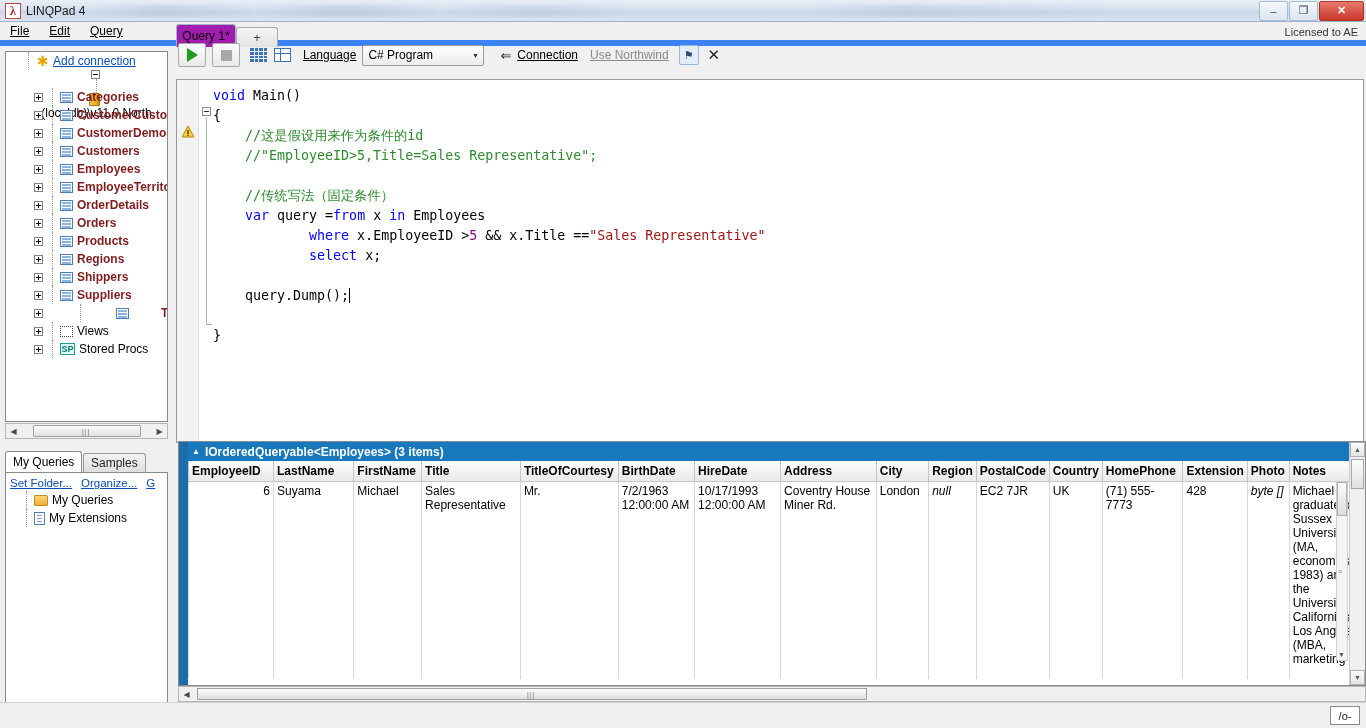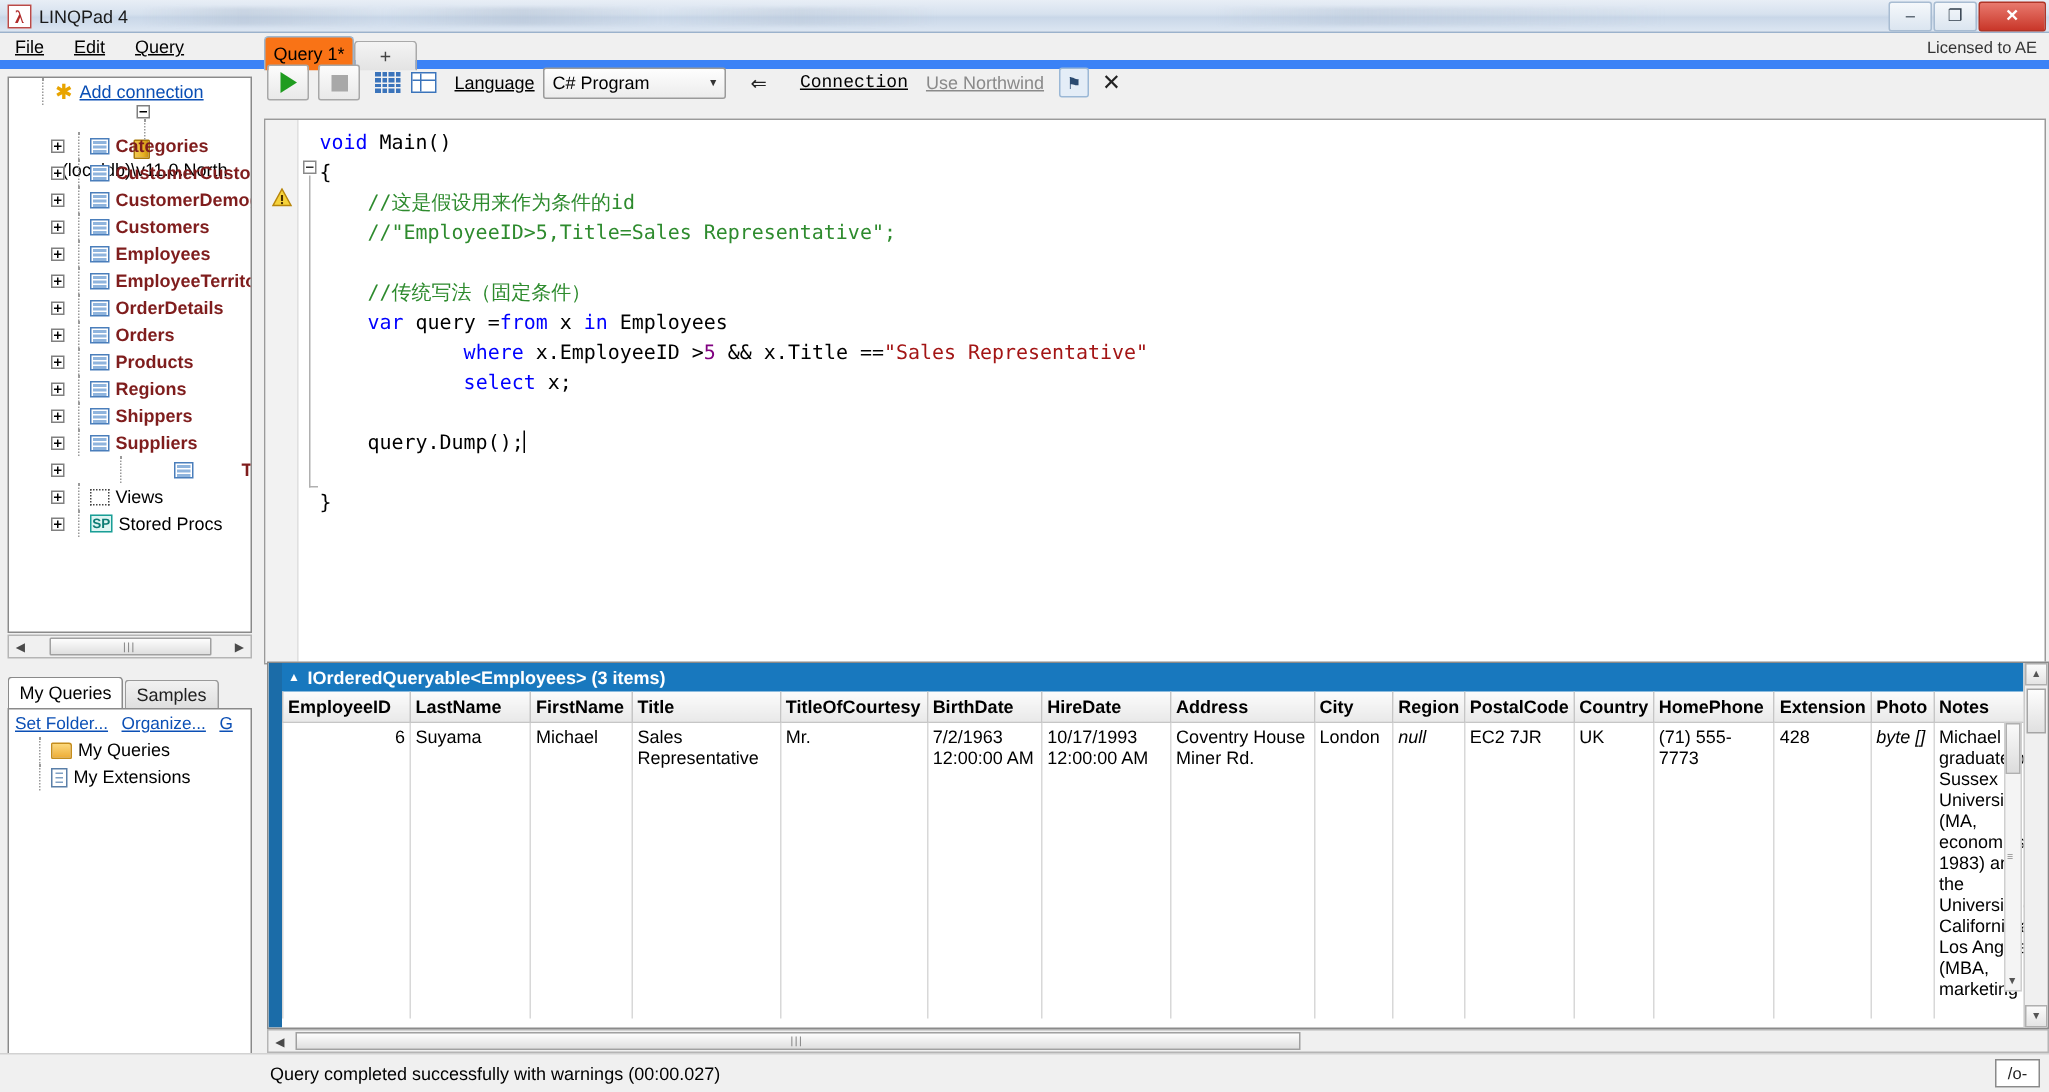--- a/index.html
+++ b/index.html
@@ -61,21 +61,21 @@
   .licensed {
     position:absolute; right:8px; top:26px; font-size:11px; color:#333;
   }
 
   
   .tabstrip {
     position:absolute; left:172px; top:22px; width:1194px; height:25px;
   }
   .qtab {
     position:absolute; left:4px; top:2px; width:60px; height:24px;
-    background:#f97316; border:1px solid #9eb6cc; border-bottom:none;
+    background:#a21caf; border:1px solid #9eb6cc; border-bottom:none;
     border-radius:3px 3px 0 0;
     font-size:12px; color:#000; text-align:center; line-height:22px;
   }
   .qtab-plus {
     position:absolute; left:64px; top:5px; width:42px; height:21px;
     background:linear-gradient(to bottom,#f4f4f4,#e2e2e2);
     border:1px solid #a9a9a9; border-bottom:none; border-radius:3px 3px 0 0;
     font-size:13px; color:#444; text-align:center; line-height:20px;
   }
 
@@ -610,21 +610,21 @@
         <b></b>
         <b></b>
     </div>
     <div class="grid-ico2"></div>
     <div class="tb-label"><u>Language</u></div>
     <div class="combo" style="width:122px; margin-left:6px;">
       <span>C# Program</span>
       <span class="arrow">▼</span>
     </div>
     <div style="margin-left:16px; font-size:13px; color:#222;">⇐</div>
-    <div class="tb-label" style="margin-left:22px;font-family:Liberation Mono, monospace;"><u>Connection</u></div>
+    <div class="tb-label" style="margin-left:6px;"><u>Connection</u></div>
     <div class="link-dis" style="margin-left:12px;">Use Northwind</div>
     <div class="pin-btn" style="margin-left:10px;">
       <span style="font-size:11px;color:#2a4a70;">⚑</span>
     </div>
     <div class="x-btn" style="margin-left:4px;">✕</div>
   </div>
 
   <div class="editor">
     <div class="gutter"></div>
     <div class="warn-ico">
@@ -736,15 +736,14 @@
 
 <div class="grid-hscroll">
   <div class="hs-arrow">◀</div>
   <div class="ghs-thumb">
     <span class="hs-grip">|||</span>
   </div>
 </div>
 
 <div class="leftstatus"></div>
 <div class="statusbar">
-  <div class="txt">Query completed successfully with warnings   (00:00.027)</div>
   <div class="status-right">/o-</div>
 </div>
 
 </body></html>

